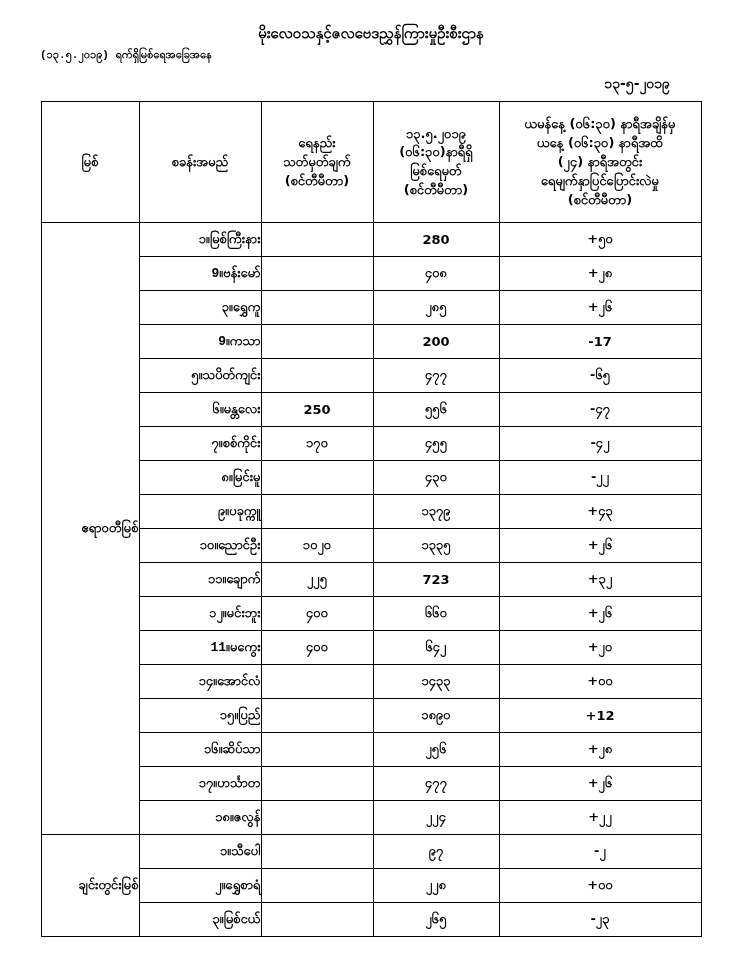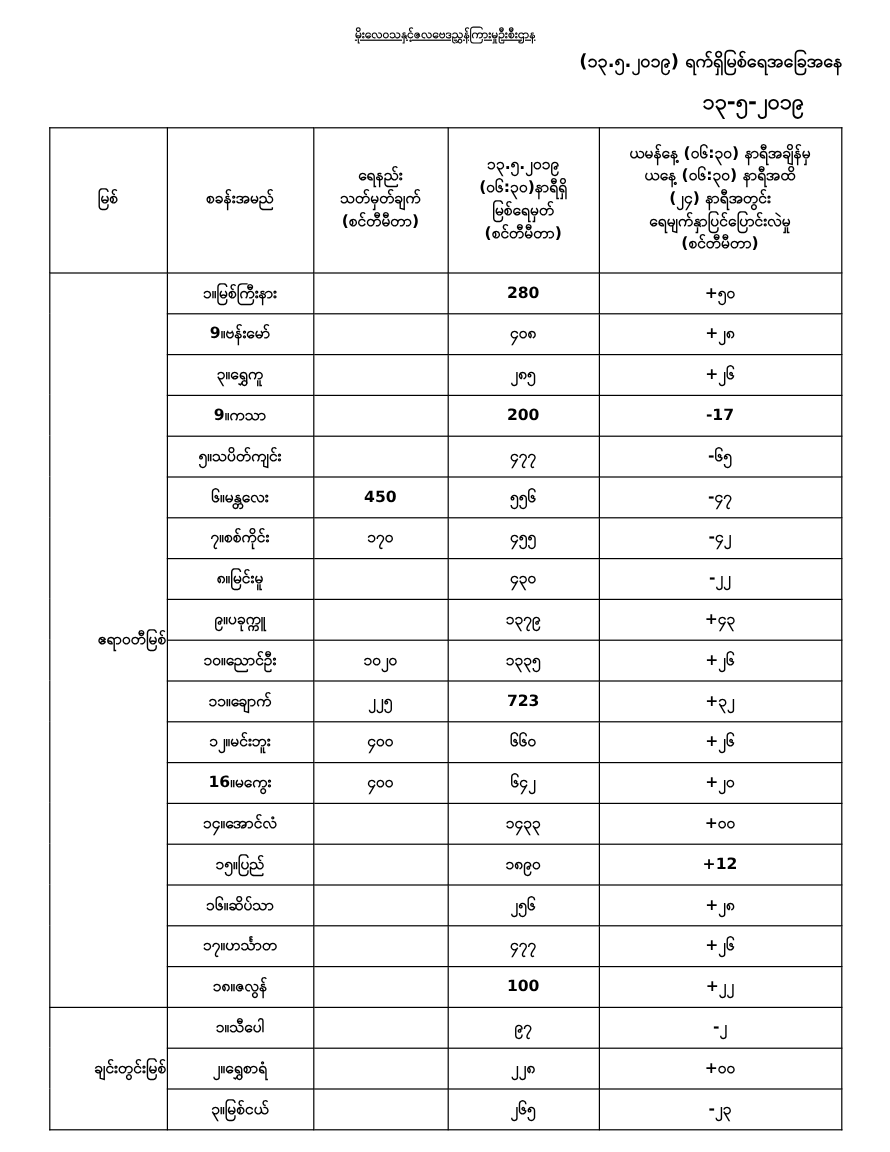--- a/index.html
+++ b/index.html
@@ -17,36 +17,36 @@
   }
   .page {
     width: 742px;
     height: 960px;
     box-sizing: border-box;
     padding: 22px 40px 0 40px;
     position: relative;
   }
   .doc-title {
     text-align: center;
-    font-size: 10px;
+    font-size: 15px;
     font-weight: bold;
     line-height: 1.55;
     letter-spacing: 0px;
-    text-decoration: underline;
   }
   .doc-subtitle {
-    text-align: right;
-    font-size: 15px;
+    text-align: left;
+    font-size: 11px;
     font-weight: bold;
     line-height: 1.55;
     margin-top: 2px;
+    font-family: Liberation Mono, monospace;
   }
   .date-right {
     text-align: right;
-    font-size: 18px;
+    font-size: 14px;
     font-weight: bold;
     margin-top: 10px;
     margin-right: 32px;
     margin-bottom: 6px;
   }
   table.maintable {
     border-collapse: collapse;
     width: 660px;
     margin: 0 auto;
     table-layout: fixed;
@@ -71,24 +71,25 @@
   .col-danger  { width: 112px; }
   .col-level   { width: 126px; }
   .col-change  { width: 202px; }
 
   td.river-cell {
     text-align: right;
     font-size: 13px;
     font-weight: bold;
   }
   td.station-cell {
-    text-align: center;
+    text-align: right;
     padding: 0 6px 0 10px;
     height: 33px;
     font-size: 13px;
+    font-family: Liberation Mono, monospace;
   }
   td.num-cell {
     text-align: center;
     height: 33px;
     font-size: 13px;
   }
 </style>
 </head>
 <body>
 
@@ -161,21 +162,21 @@
           <td class="num-cell">-17</td>
         </tr>
         <tr>
           <td class="station-cell">၅။သပိတ်ကျင်း</td>
           <td class="num-cell"></td>
           <td class="num-cell">၄၇၇</td>
           <td class="num-cell">-၆၅</td>
         </tr>
         <tr>
           <td class="station-cell">၆။မန္တလေး</td>
-          <td class="num-cell">450</td>
+          <td class="num-cell">250</td>
           <td class="num-cell">၅၅၆</td>
           <td class="num-cell">-၄၇</td>
         </tr>
         <tr>
           <td class="station-cell">၇။စစ်ကိုင်း</td>
           <td class="num-cell">၁၇၀</td>
           <td class="num-cell">၄၅၅</td>
           <td class="num-cell">-၄၂</td>
         </tr>
         <tr>
@@ -202,21 +203,21 @@
           <td class="num-cell">723</td>
           <td class="num-cell">+၃၂</td>
         </tr>
         <tr>
           <td class="station-cell">၁၂။မင်းဘူး</td>
           <td class="num-cell">၄၀၀</td>
           <td class="num-cell">၆၆၀</td>
           <td class="num-cell">+၂၆</td>
         </tr>
         <tr>
-          <td class="station-cell">16။မကွေး</td>
+          <td class="station-cell">11။မကွေး</td>
           <td class="num-cell">၄၀၀</td>
           <td class="num-cell">၆၄၂</td>
           <td class="num-cell">+၂၀</td>
         </tr>
         <tr>
           <td class="station-cell">၁၄။အောင်လံ</td>
           <td class="num-cell"></td>
           <td class="num-cell">၁၄၃၃</td>
           <td class="num-cell">+၀၀</td>
         </tr>
@@ -234,21 +235,21 @@
         </tr>
         <tr>
           <td class="station-cell">၁၇။ဟင်္သာတ</td>
           <td class="num-cell"></td>
           <td class="num-cell">၄၇၇</td>
           <td class="num-cell">+၂၆</td>
         </tr>
         <tr>
           <td class="station-cell">၁၈။ဇလွန်</td>
           <td class="num-cell"></td>
-          <td class="num-cell">100</td>
+          <td class="num-cell">၂၂၄</td>
           <td class="num-cell">+၂၂</td>
         </tr>
         <tr>
           <td class="river-cell" rowspan="3">ချင်းတွင်းမြစ်</td>
           <td class="station-cell">၁။သီပေါ</td>
           <td class="num-cell"></td>
           <td class="num-cell">၉၇</td>
           <td class="num-cell">-၂</td>
         </tr>
         <tr>

